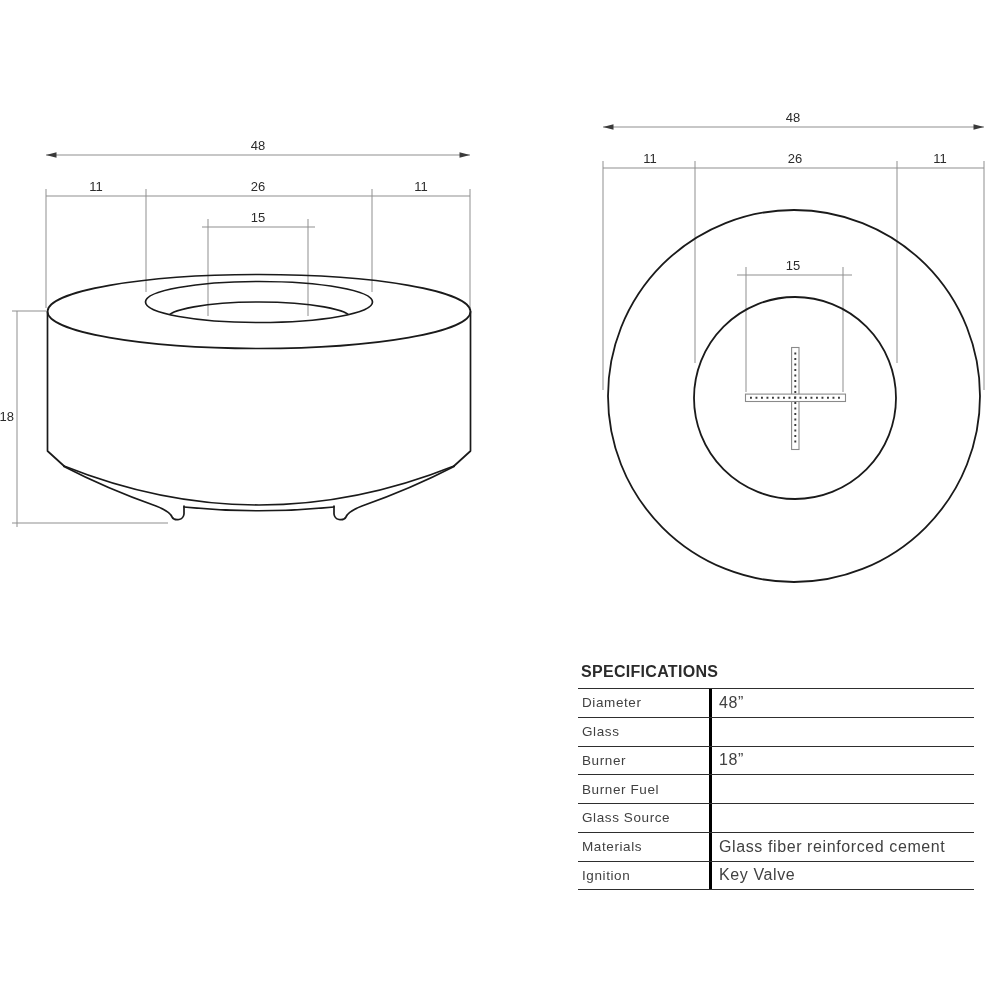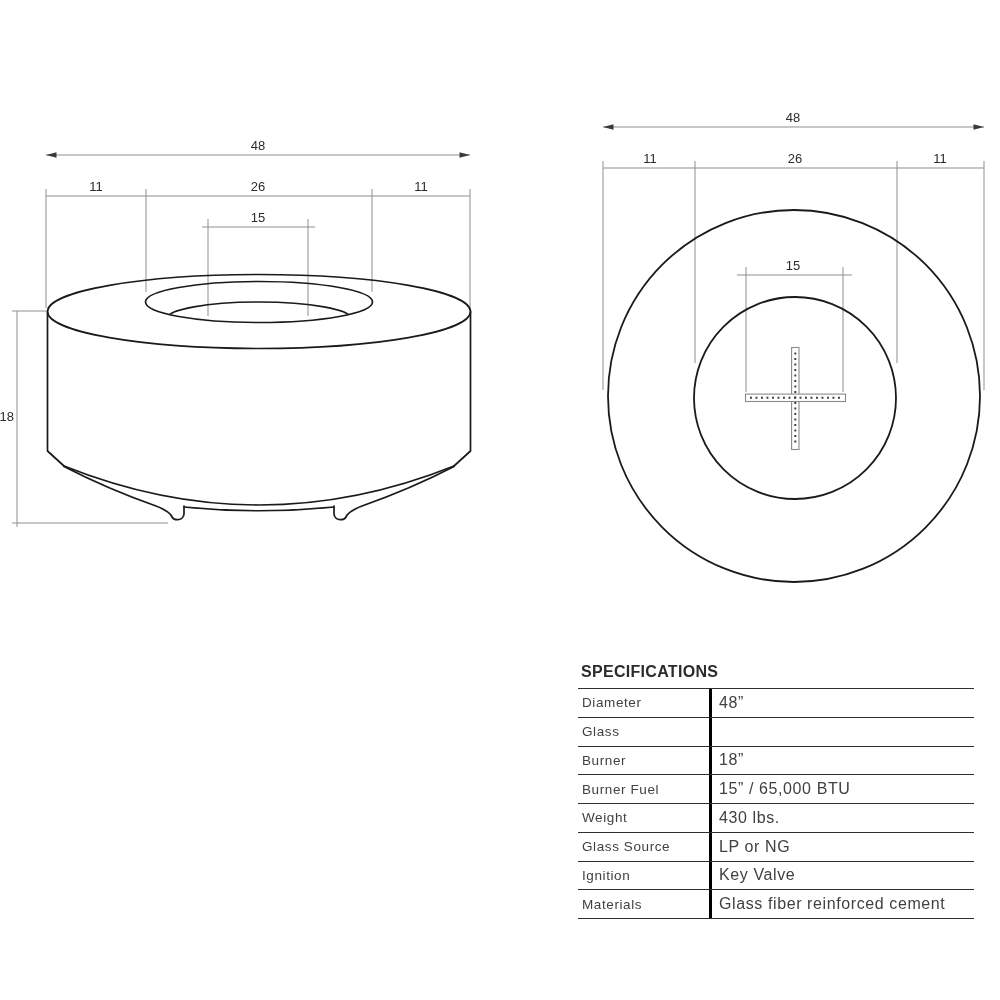--- a/index.html
+++ b/index.html
@@ -173,34 +173,28 @@
       </div>
       <div class="spec-row">
         <div class="spec-label">Glass</div>
       </div>
       <div class="spec-row">
         <div class="spec-label">Burner</div>
         <div class="spec-value">18”</div>
       </div>
       <div class="spec-row">
         <div class="spec-label">Burner Fuel</div>
-        <div class="spec-value">15” / 65,000 BTU</div>
-      </div>
-      <div class="spec-row">
-        <div class="spec-label">Weight</div>
-        <div class="spec-value">430 lbs.</div>
       </div>
       <div class="spec-row">
         <div class="spec-label">Glass Source</div>
-        <div class="spec-value">LP or NG</div>
+      </div>
+      <div class="spec-row">
+        <div class="spec-label">Materials</div>
+        <div class="spec-value">Glass fiber reinforced cement</div>
       </div>
       <div class="spec-row">
         <div class="spec-label">Ignition</div>
         <div class="spec-value">Key Valve</div>
       </div>
-      <div class="spec-row">
-        <div class="spec-label">Materials</div>
-        <div class="spec-value">Glass fiber reinforced cement</div>
-      </div>
     </div>
   </div>
 
 </div>
 
 </body></html>

